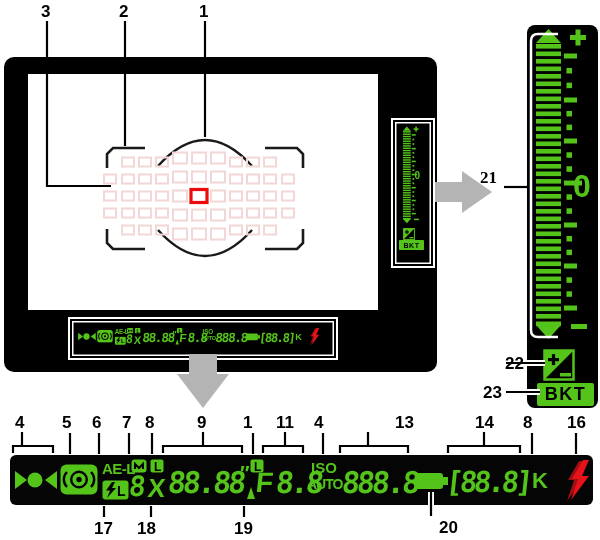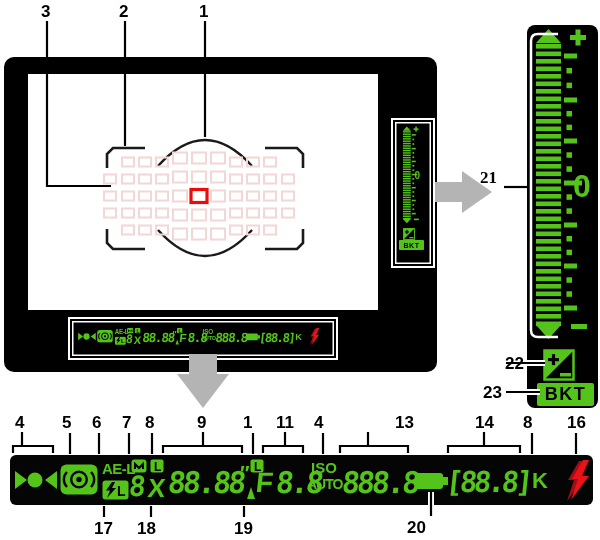--- a/index.html
+++ b/index.html
@@ -434,18 +434,18 @@
   <div class="lbl" style="left:243px;top:414px;">1</div>
   <div class="lbl" style="left:276px;top:414px;">11</div>
   <div class="lbl" style="left:314px;top:414px;">4</div>
   <div class="lbl" style="left:359px;top:414px;margin-left:36px;">13</div>
   <div class="lbl" style="left:475px;top:414px;">14</div>
   <div class="lbl" style="left:523px;top:414px;">8</div>
   <div class="lbl" style="left:567px;top:414px;">16</div>
   <div class="lbl" style="left:94px;top:520px;text-align:center;">17</div>
   <div class="lbl" style="left:137px;top:520px;">18</div>
   <div class="lbl" style="left:234px;top:520px;">19</div>
-  <div class="lbl" style="left:407px;top:519px;">20</div>
+  <div class="lbl" style="left:439px;top:519px;">20</div>
   <div class="lbl" style="left:480px;top:169px;font-family:Liberation Serif, serif;">21</div>
   <div class="lbl" style="left:505px;top:355px;">22</div>
   <div class="lbl" style="left:483px;top:384px;">23</div>
 
 </div>
 
 </body></html>

